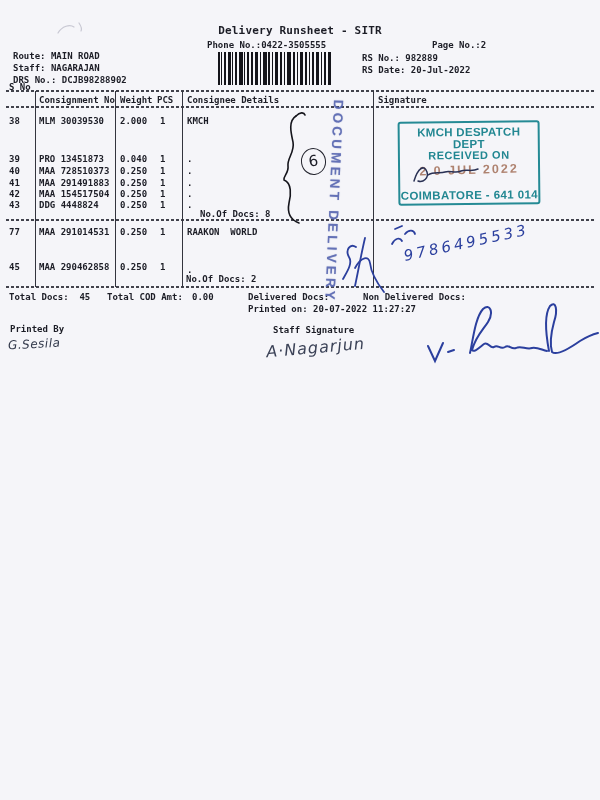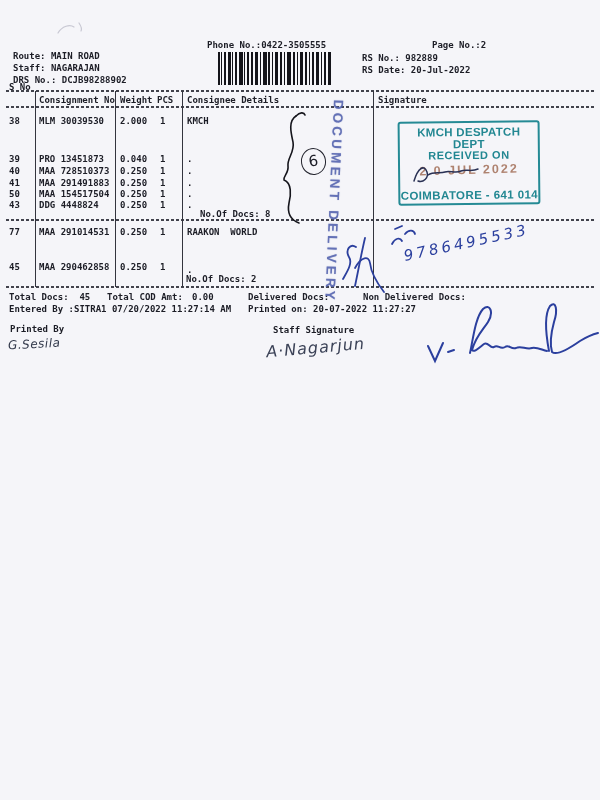--- a/index.html
+++ b/index.html
@@ -44,20 +44,21 @@
            border:1.6px solid #23242e;border-radius:50%;text-align:center;
            font-family:"DejaVu Sans",sans-serif;font-size:15px;line-height:24px;
            color:#1d1e28;transform:rotate(-10deg);}
   svg.overlay{position:absolute;left:0;top:0;pointer-events:none;}
 </style>
 </head>
 <body>
 
 <div class="page">
 
+  <div class="t big center" style="top:24px">Delivery Runsheet - SITR</div>
   <div class="t" style="left:207px;top:40px">Phone No.:0422-3505555</div>
   <div class="t" style="left:432px;top:40px">Page No.:2</div>
   <div class="t" style="left:13px;top:51px">Route: MAIN ROAD</div>
   <div class="t" style="left:13px;top:63px">Staff: NAGARAJAN</div>
   <div class="t" style="left:13px;top:75px">DRS No.: DCJB98288902</div>
   <div class="t" style="left:362px;top:53px">RS No.: 982889</div>
   <div class="t" style="left:362px;top:65px">RS Date: 20-Jul-2022</div>
 
   <svg style="position:absolute;left:218px;top:52px" width="114" height="33">
     <g fill="#14141a">
@@ -131,21 +132,21 @@
     <span class="t" style="left:187px;top:166px">.</span>
   </div>
   <div>
     <span class="t" style="left:9px;top:178px">41</span>
     <span class="t" style="left:39px;top:178px">MAA 291491883</span>
     <span class="t" style="left:120px;top:178px">0.250</span>
     <span class="t" style="left:160px;top:178px">1</span>
     <span class="t" style="left:187px;top:178px">.</span>
   </div>
   <div>
-    <span class="t" style="left:9px;top:189px">50</span>
+    <span class="t" style="left:9px;top:189px">42</span>
     <span class="t" style="left:39px;top:189px">MAA 154517504</span>
     <span class="t" style="left:120px;top:189px">0.250</span>
     <span class="t" style="left:160px;top:189px">1</span>
     <span class="t" style="left:187px;top:189px">.</span>
   </div>
   <div>
     <span class="t" style="left:9px;top:200px">43</span>
     <span class="t" style="left:39px;top:200px">DDG 4448824</span>
     <span class="t" style="left:120px;top:200px">0.250</span>
     <span class="t" style="left:160px;top:200px">1</span>
@@ -167,21 +168,20 @@
     <span class="t" style="left:160px;top:262px">1</span>
     <span class="t" style="left:187px;top:265px">.</span>
   </div>
   <div class="t" style="left:186px;top:274px">No.Of Docs: 2</div>
 
   <div class="t" style="left:9px;top:292px">Total Docs:  45</div>
   <div class="t" style="left:107px;top:292px">Total COD Amt:</div>
   <div class="t" style="left:192px;top:292px">0.00</div>
   <div class="t" style="left:248px;top:292px">Delivered Docs:</div>
   <div class="t" style="left:363px;top:292px">Non Delivered Docs:</div>
-  <div class="t" style="left:9px;top:304px">Entered By :SITRA1 07/20/2022 11:27:14 AM</div>
   <div class="t" style="left:248px;top:304px">Printed on: 20-07-2022 11:27:27</div>
   <div class="t" style="left:10px;top:324px">Printed By</div>
   <div class="t" style="left:273px;top:325px">Staff Signature</div>
 
   <div class="stamp">
     <div class="l1">KMCH DESPATCH DEPT</div>
     <div class="l2">RECEIVED ON</div>
     <div class="dt">2 0  JUL  2022</div>
     <div class="city">COIMBATORE - 641 014</div>
   </div>

